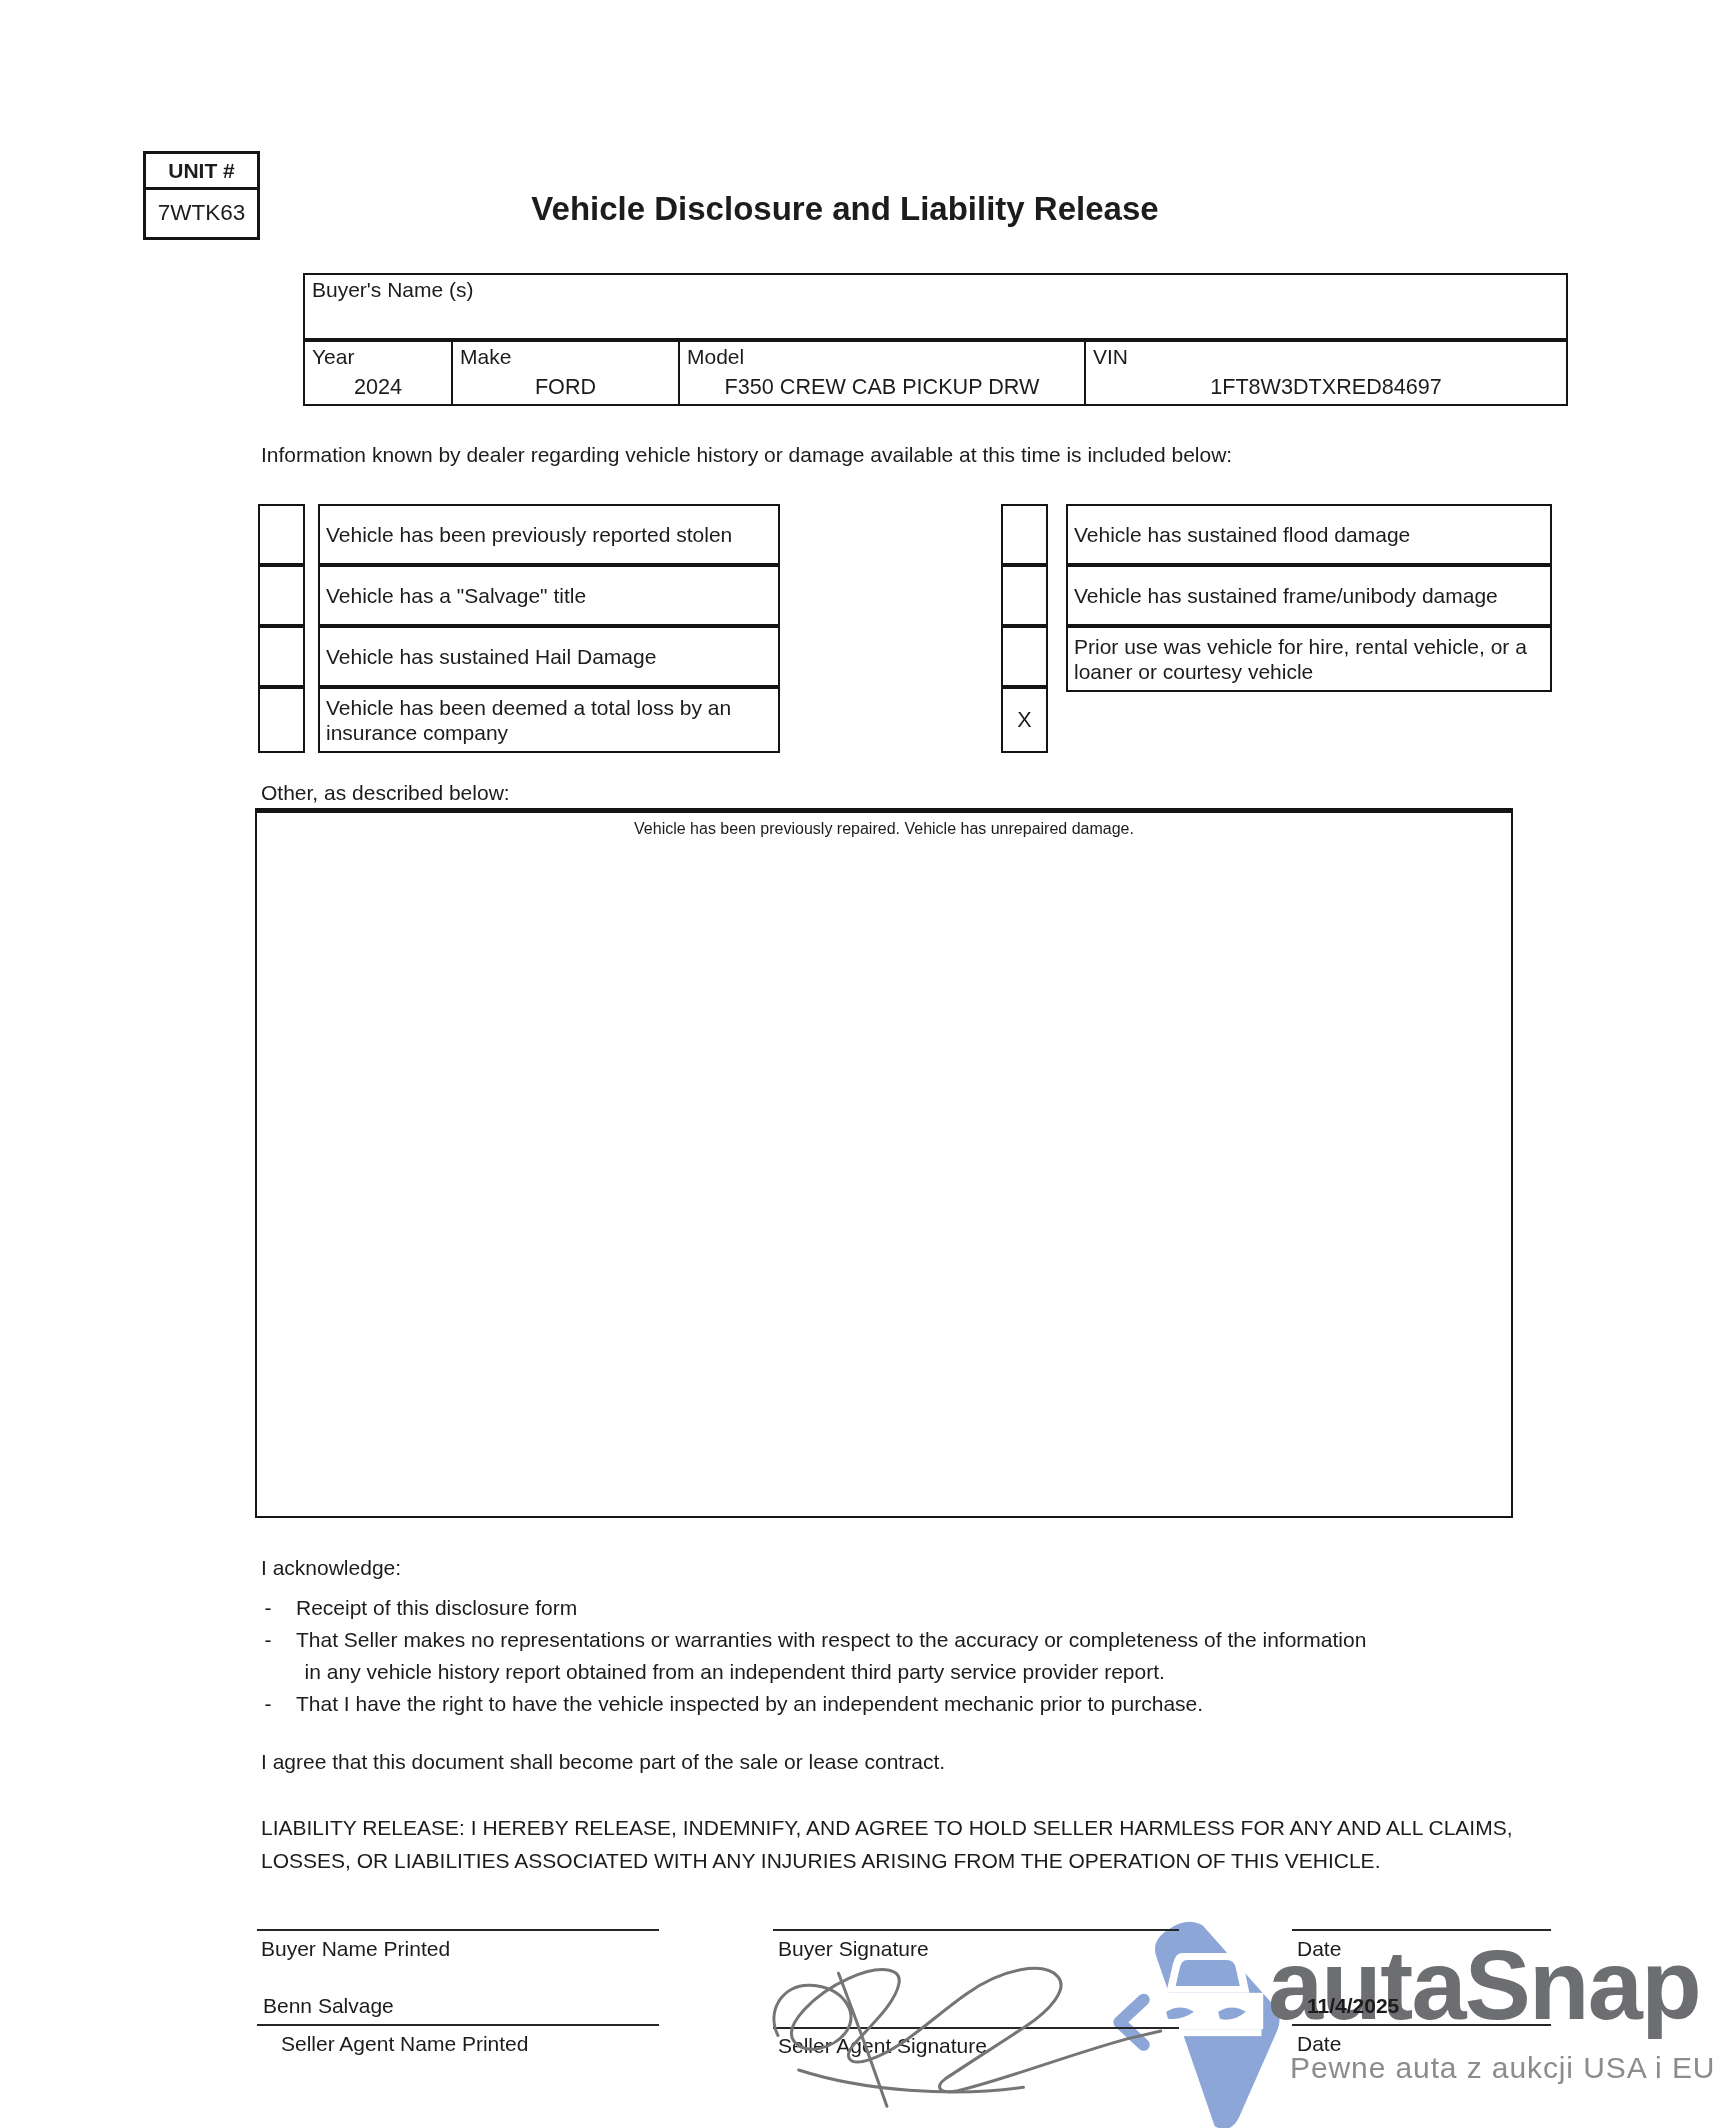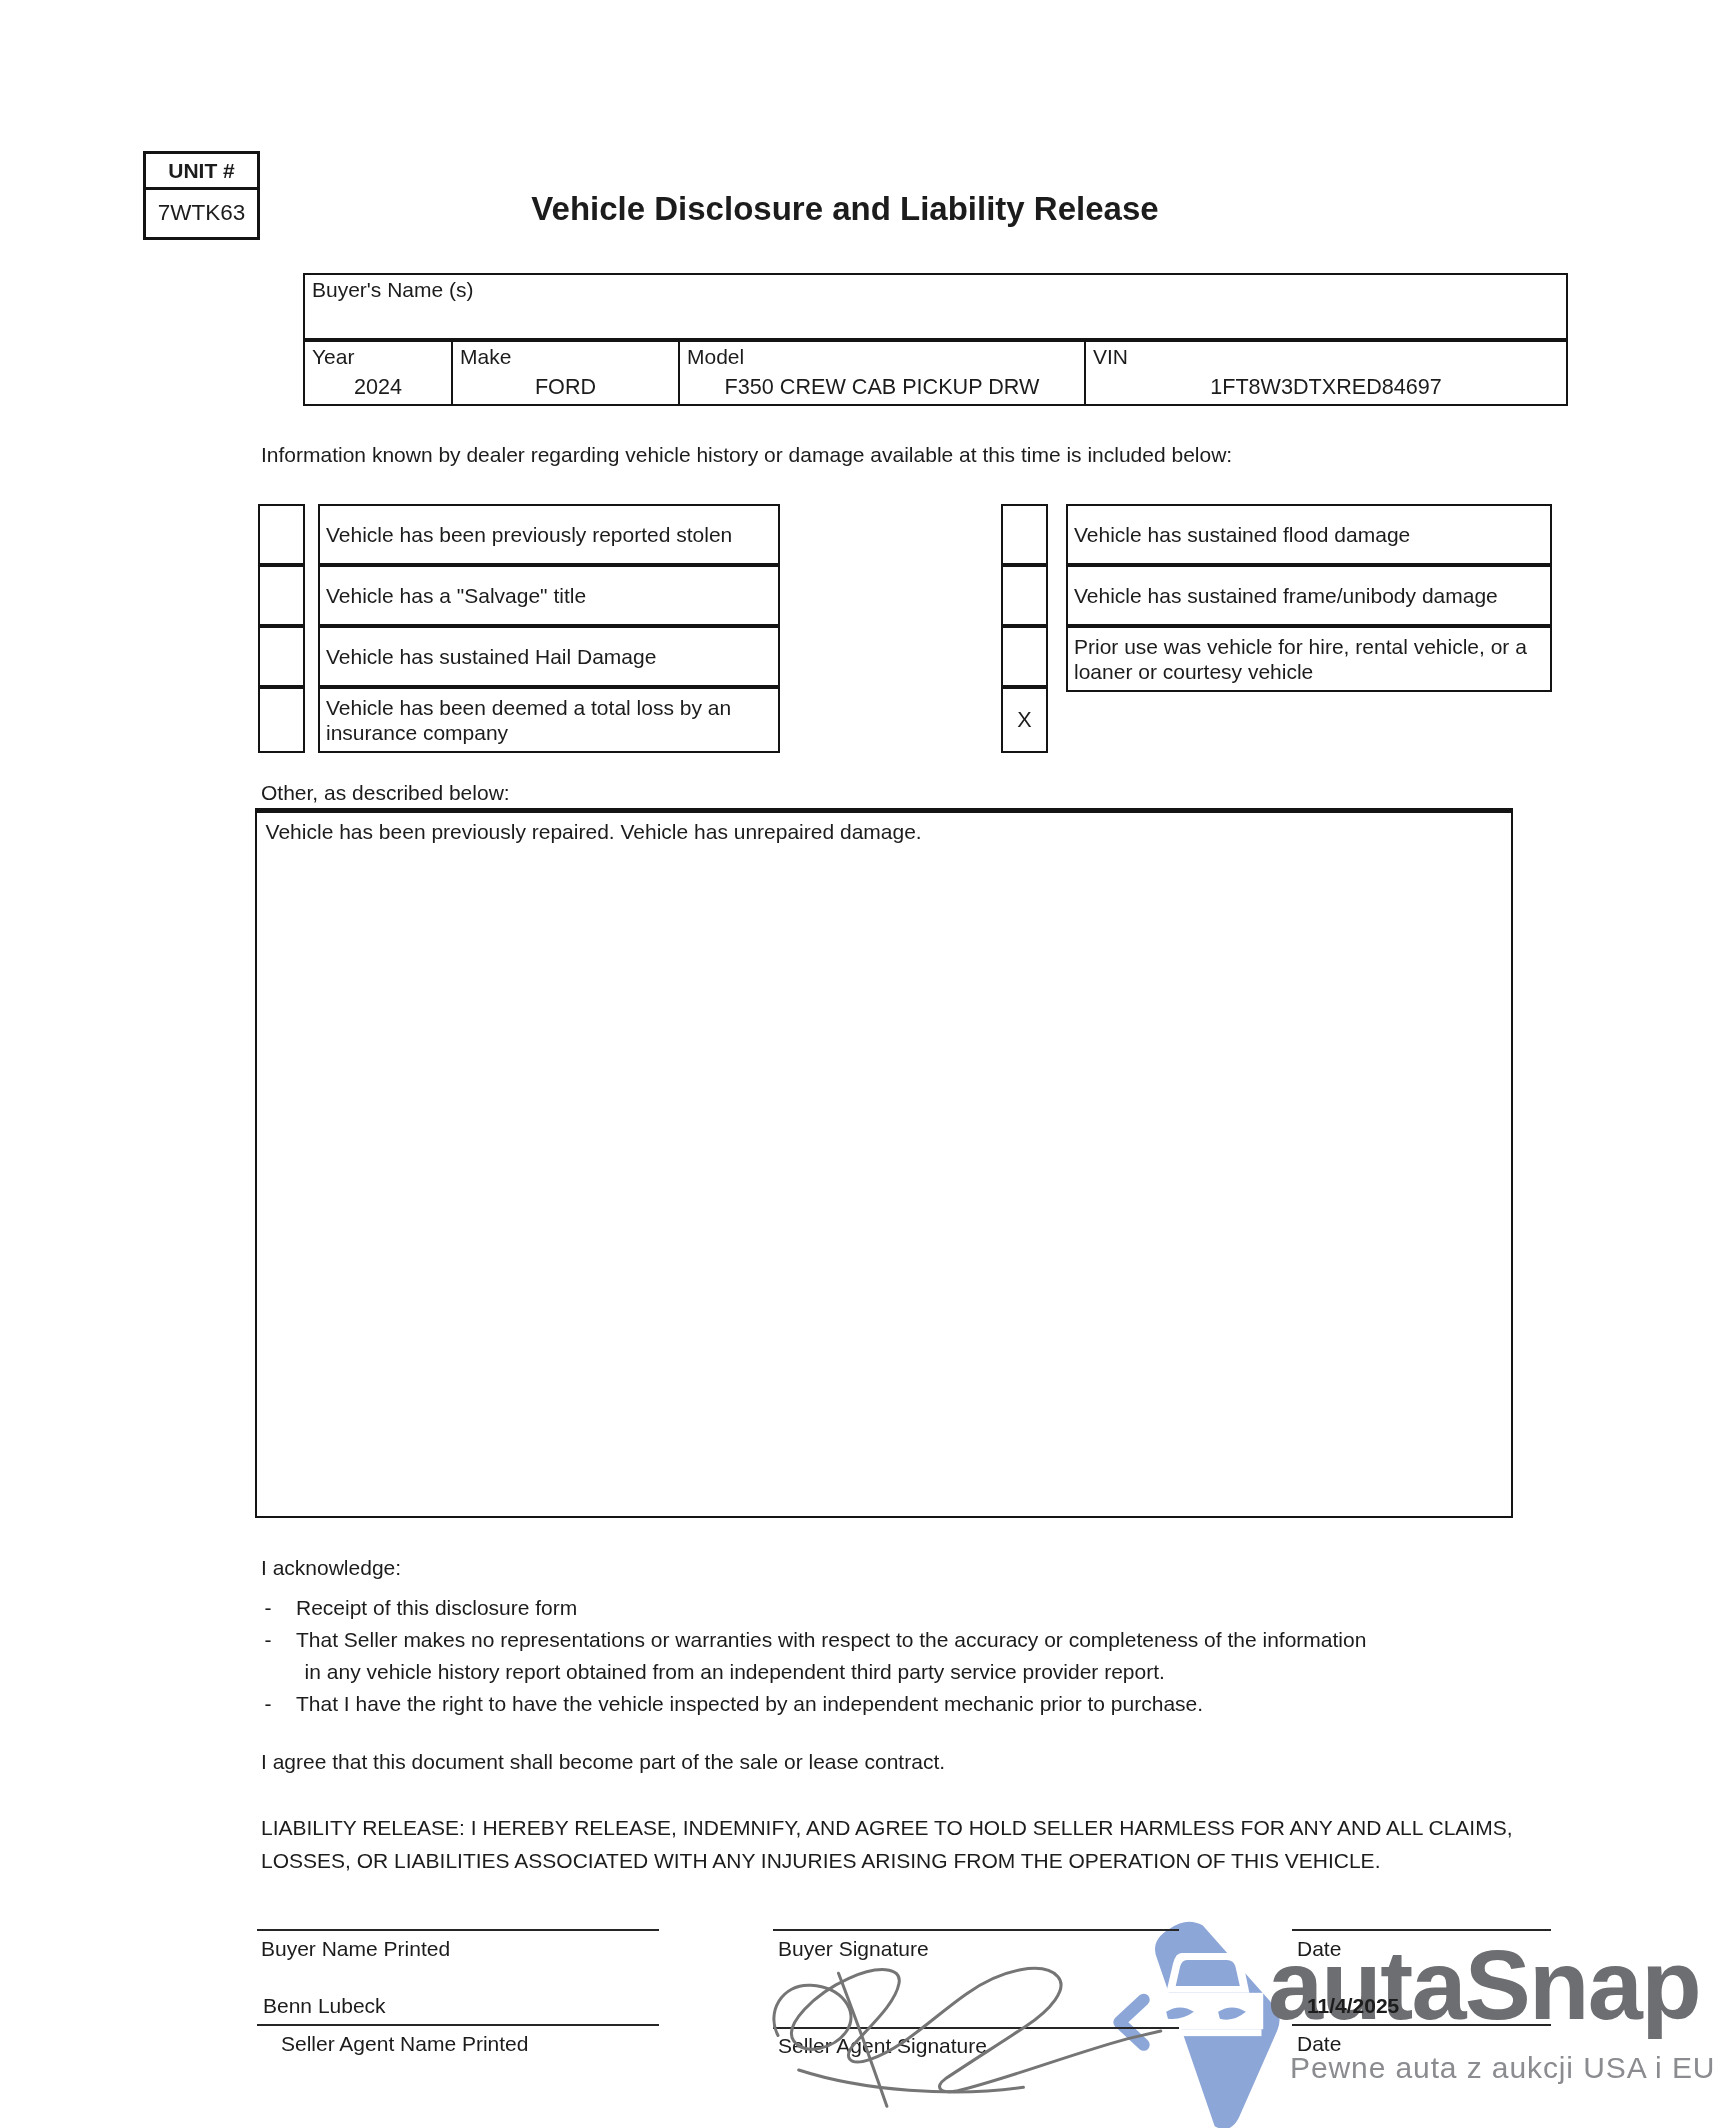--- a/index.html
+++ b/index.html
@@ -30,21 +30,21 @@
   .chk-cell{height:61px;border:2.6px solid #141414;box-sizing:border-box;display:flex;align-items:center;justify-content:center;
             font-size:21.6px;font-weight:500;}
   .chk-cell.tall{height:66px;}
   .disc-rows{z-index:2;}
   .disc-row{height:61px;border:2.6px solid #141414;box-sizing:border-box;display:flex;align-items:center;
             padding:0 6px;font-size:21px;line-height:25px;}
   .disc-row.tall{height:66px;}
   
   .other-label{left:261px;top:781px;font-size:21px;z-index:2;}
   .other-box{left:255px;top:808px;width:1258px;height:710px;border:2.6px solid #141414;border-top:5.2px solid #141414;
-             box-sizing:border-box;padding:7px 8.6px;font-size:21px;z-index:2;}
+             box-sizing:border-box;padding:7px 8.6px;font-size:16px;z-index:2;text-align:center;}
   
   .ack{left:261px;top:1555px;width:1314px;font-size:21px;z-index:2;}
   .ack-heading{margin-bottom:11.2px;line-height:26px;}
   .ack-line{display:flex;line-height:32px;}
   .ack-dash{width:35px;flex:0 0 35px;padding-left:3.5px;box-sizing:border-box;}
   .ack-line.cont .ack-text{padding-left:8.6px;}
   
   .agree{left:261px;top:1750px;font-size:21px;z-index:2;}
   .liability{left:261px;top:1811px;width:1314px;font-size:21px;line-height:33px;white-space:pre-line;z-index:2;}
   
@@ -152,21 +152,21 @@
   <div class="abs sig-line" style="left:773px;top:1929px;width:406px;"></div>
   <div class="abs sig-line" style="left:1292px;top:1929px;width:259px;"></div>
   <div class="abs sig-line" style="left:257px;top:2024px;width:402px;"></div>
   <div class="abs sig-line" style="left:773px;top:2027px;width:406px;"></div>
   <div class="abs sig-line" style="left:1292px;top:2024px;width:259px;"></div>
 
   <div class="abs sig-label" style="left:261px;top:1937px;">Buyer Name Printed</div>
   <div class="abs sig-label" style="left:778px;top:1937px;">Buyer Signature</div>
   <div class="abs sig-label" style="left:1297px;top:1937px;">Date</div>
 
-  <div class="abs sig-value" style="left:263px;top:1994px;">Benn Lubeck</div>
+  <div class="abs sig-value" style="left:263px;top:1994px;">Benn Salvage</div>
   <div class="abs sig-value" style="left:1307px;top:1994px;font-weight:600;">11/4/2025</div>
 
   <div class="abs sig-label" style="left:261px;top:2032px;margin-left:20px;">Seller Agent Name Printed</div>
   <div class="abs sig-label" style="left:778px;top:2034px;">Seller Agent Signature</div>
   <div class="abs sig-label" style="left:1297px;top:2032px;">Date</div>
 
   <svg class="abs scribble" style="left:759px;top:1942px;" width="432" height="173" viewBox="0 0 500 200">
     <g fill="none" stroke="#757575" stroke-width="3.5" stroke-linecap="round">
       <path d="M22,108 C8,82 26,48 60,50 C96,52 116,80 102,102 C88,124 52,132 40,114
                C28,96 64,60 104,42 C136,27 166,28 162,48 C158,70 132,94 112,116

